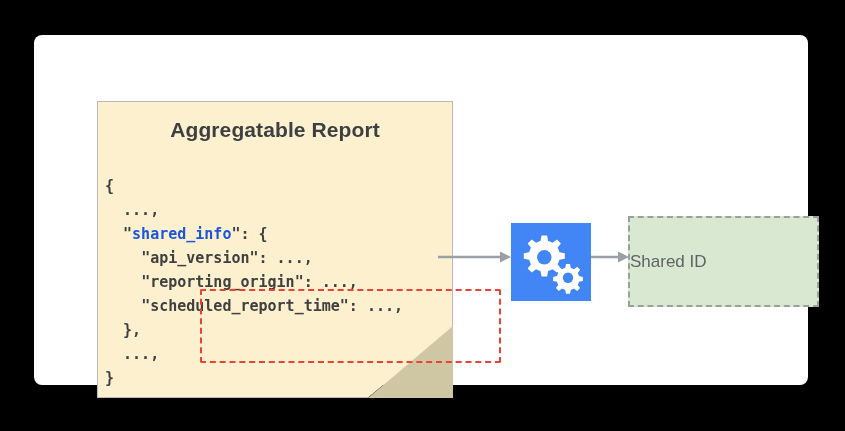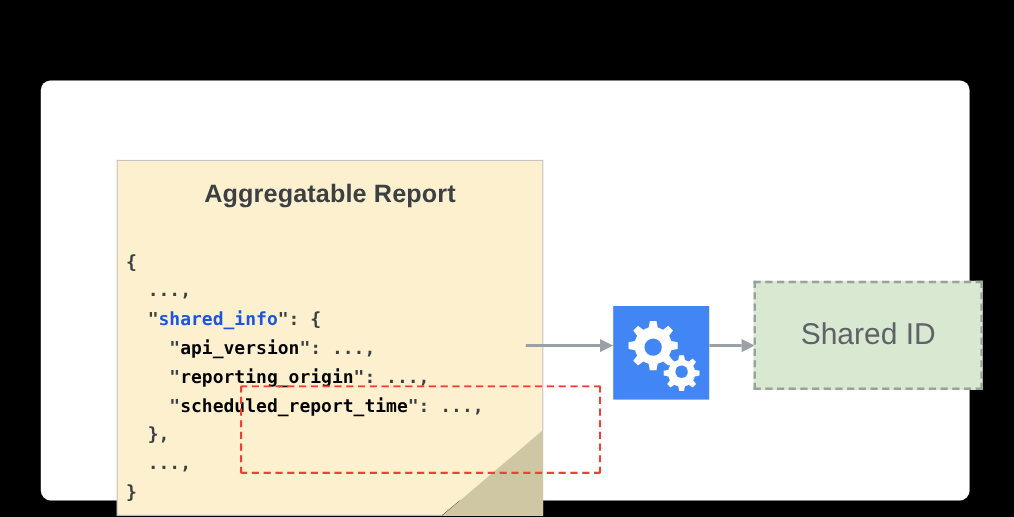--- a/index.html
+++ b/index.html
@@ -11,21 +11,20 @@
     width: 845px;
     height: 431px;
     overflow: hidden;
     font-family: "Liberation Sans", sans-serif;
   }
 
   #stage {
     position: relative;
     width: 845px;
     height: 350px;
-    margin-top: 32px;
   }
 
   
   #card {
     position: absolute;
     left: 34px;
     top: 35px;
     width: 774px;
     height: 350px;
     background: #ffffff;
@@ -80,21 +79,21 @@
     font-size: 15px;
     line-height: 24px;
     color: #3c4043;
     white-space: pre;
     font-weight: bold;
   }
   .k-outer {
     color: #1a56db;
     text-decoration-color: #1a56db;
   }
-  .k-inner { color: #000000; }
+  .k-inner { color: #404040; }
   .punct { color: #3c4043; }
 
   
   #redbox {
     position: absolute;
     left: 103px;
     top: 188px;
     width: 301px;
     height: 74px;
     border: 2px dashed #ea4335;
@@ -110,31 +109,31 @@
     width: 80px;
     height: 78px;
     background: #4285f4;
   }
   #gear-tile svg { display: block; }
 
   
   #sharedid {
     position: absolute;
     left: 594px;
-    top: 167px;
+    top: 181px;
     width: 191px;
     height: 91px;
     background: #d9e8d0;
     border: 2px dashed #9aa09a;
     box-sizing: border-box;
     display: flex;
     align-items: center;
-    justify-content: center;
+    justify-content: flex-start;
     color: #5f6368;
-    font-size: 25px;
+    font-size: 17px;
   }
 
   
   .arrow { position: absolute; }
   #arrow1 { left: 404px; top: 214px; }
   #arrow2 { left: 557px; top: 214px; }
 </style>
 </head>
 <body>
 

